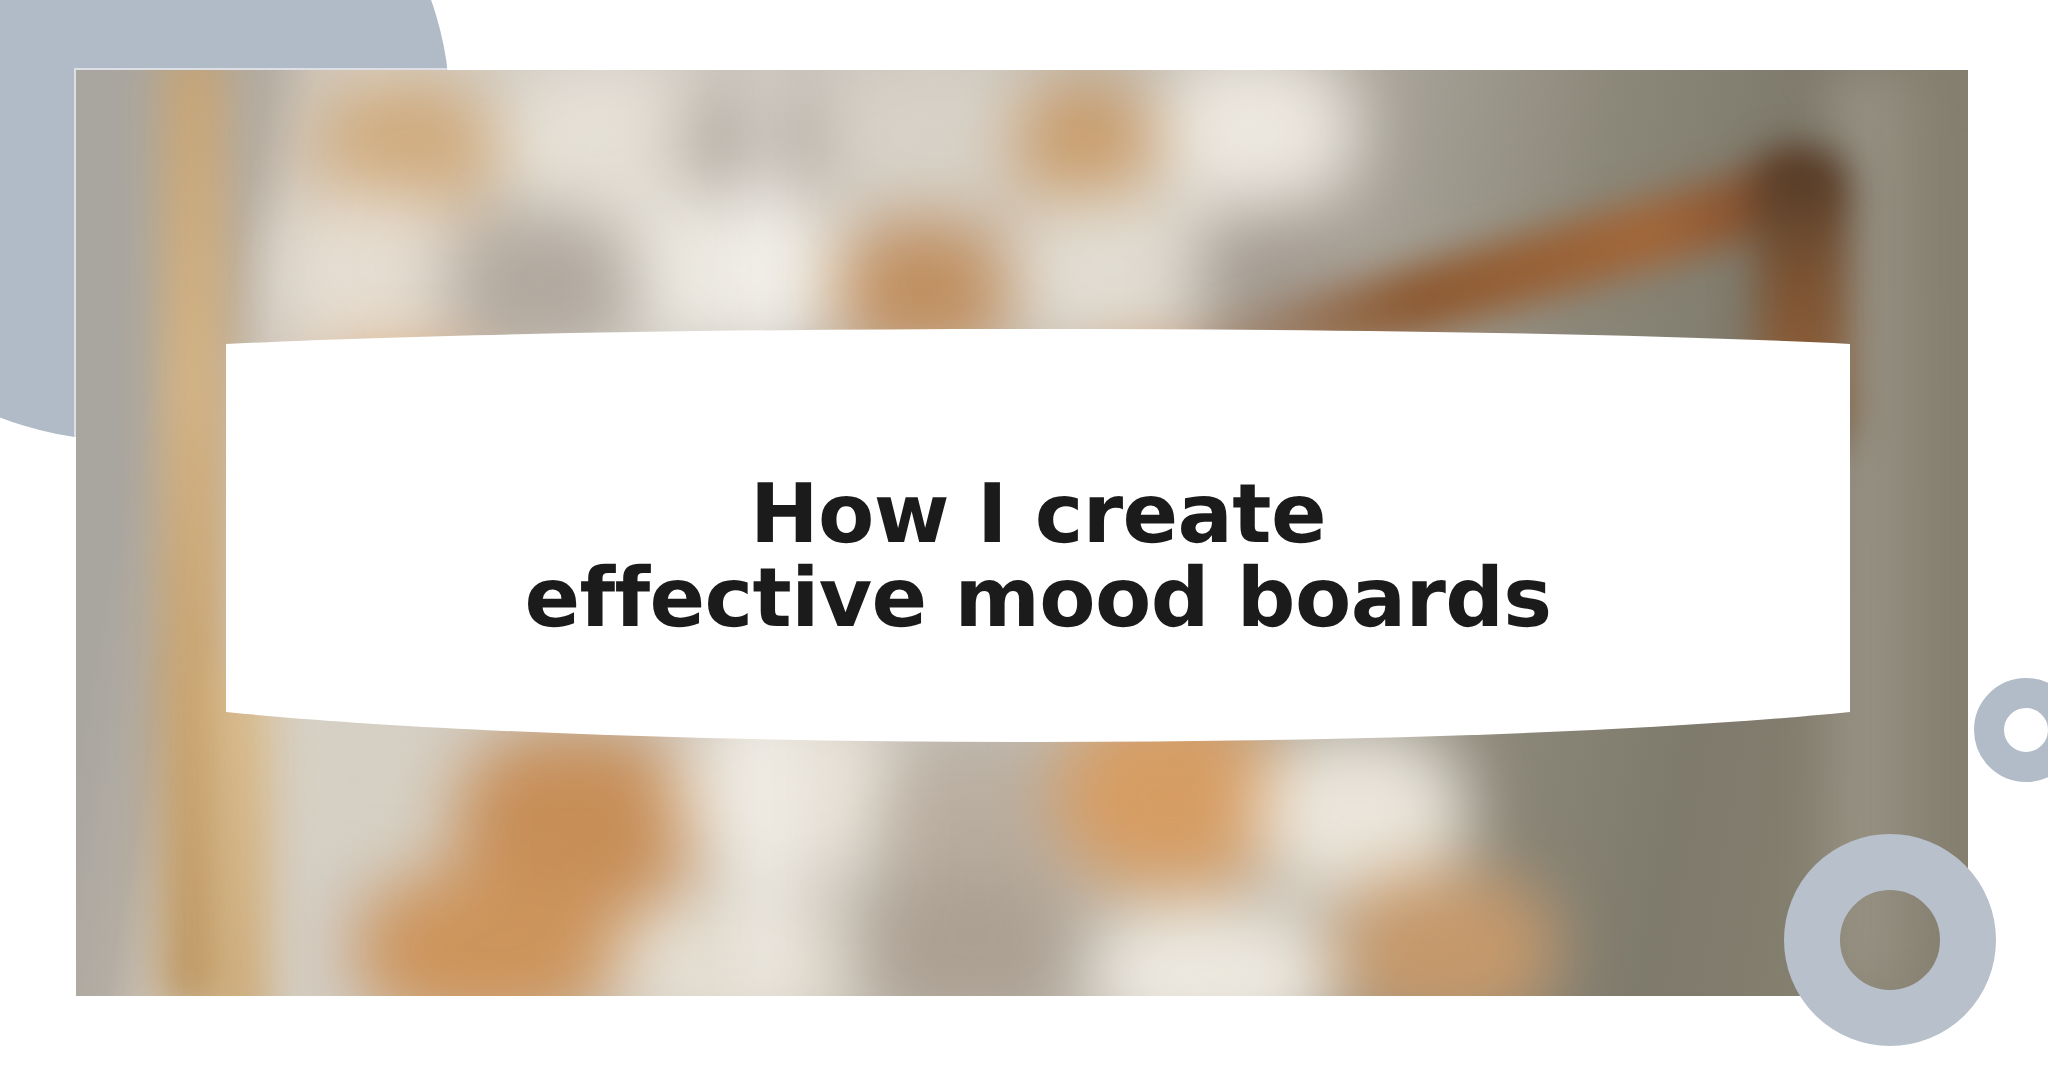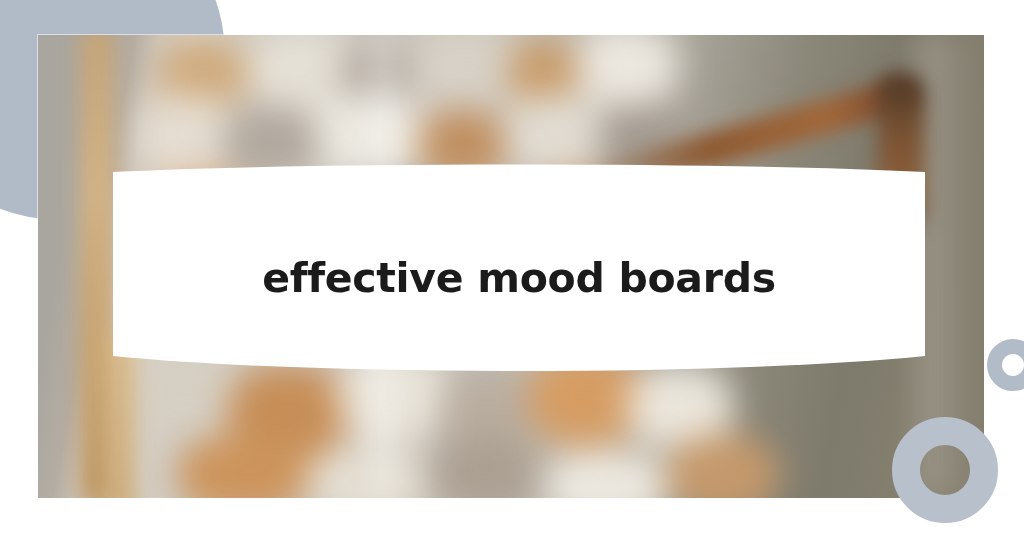--- a/index.html
+++ b/index.html
@@ -239,20 +239,20 @@
     <div class="wall-edge-right"></div>
     <div class="hanger-arm"></div>
     <div class="hanger-head"></div>
   </div>
 
   <div class="title-card-wrap">
     <svg width="812" height="220" viewBox="0 0 812 220">
       <path d="M0,12 C200,2 612,2 812,12 L812,196 C612,216 200,216 0,196 Z" fill="#ffffff"></path>
     </svg>
     <div class="title-text">
-      <h1><span class="l2">effective mood boards</span></h1>
+      <h1><span>How I create</span><span class="l2">effective mood boards</span></h1>
     </div>
   </div>
 
   <div class="deco-ring-big"></div>
   <div class="deco-ring-small"></div>
 
 </div>
 
 </body></html>

